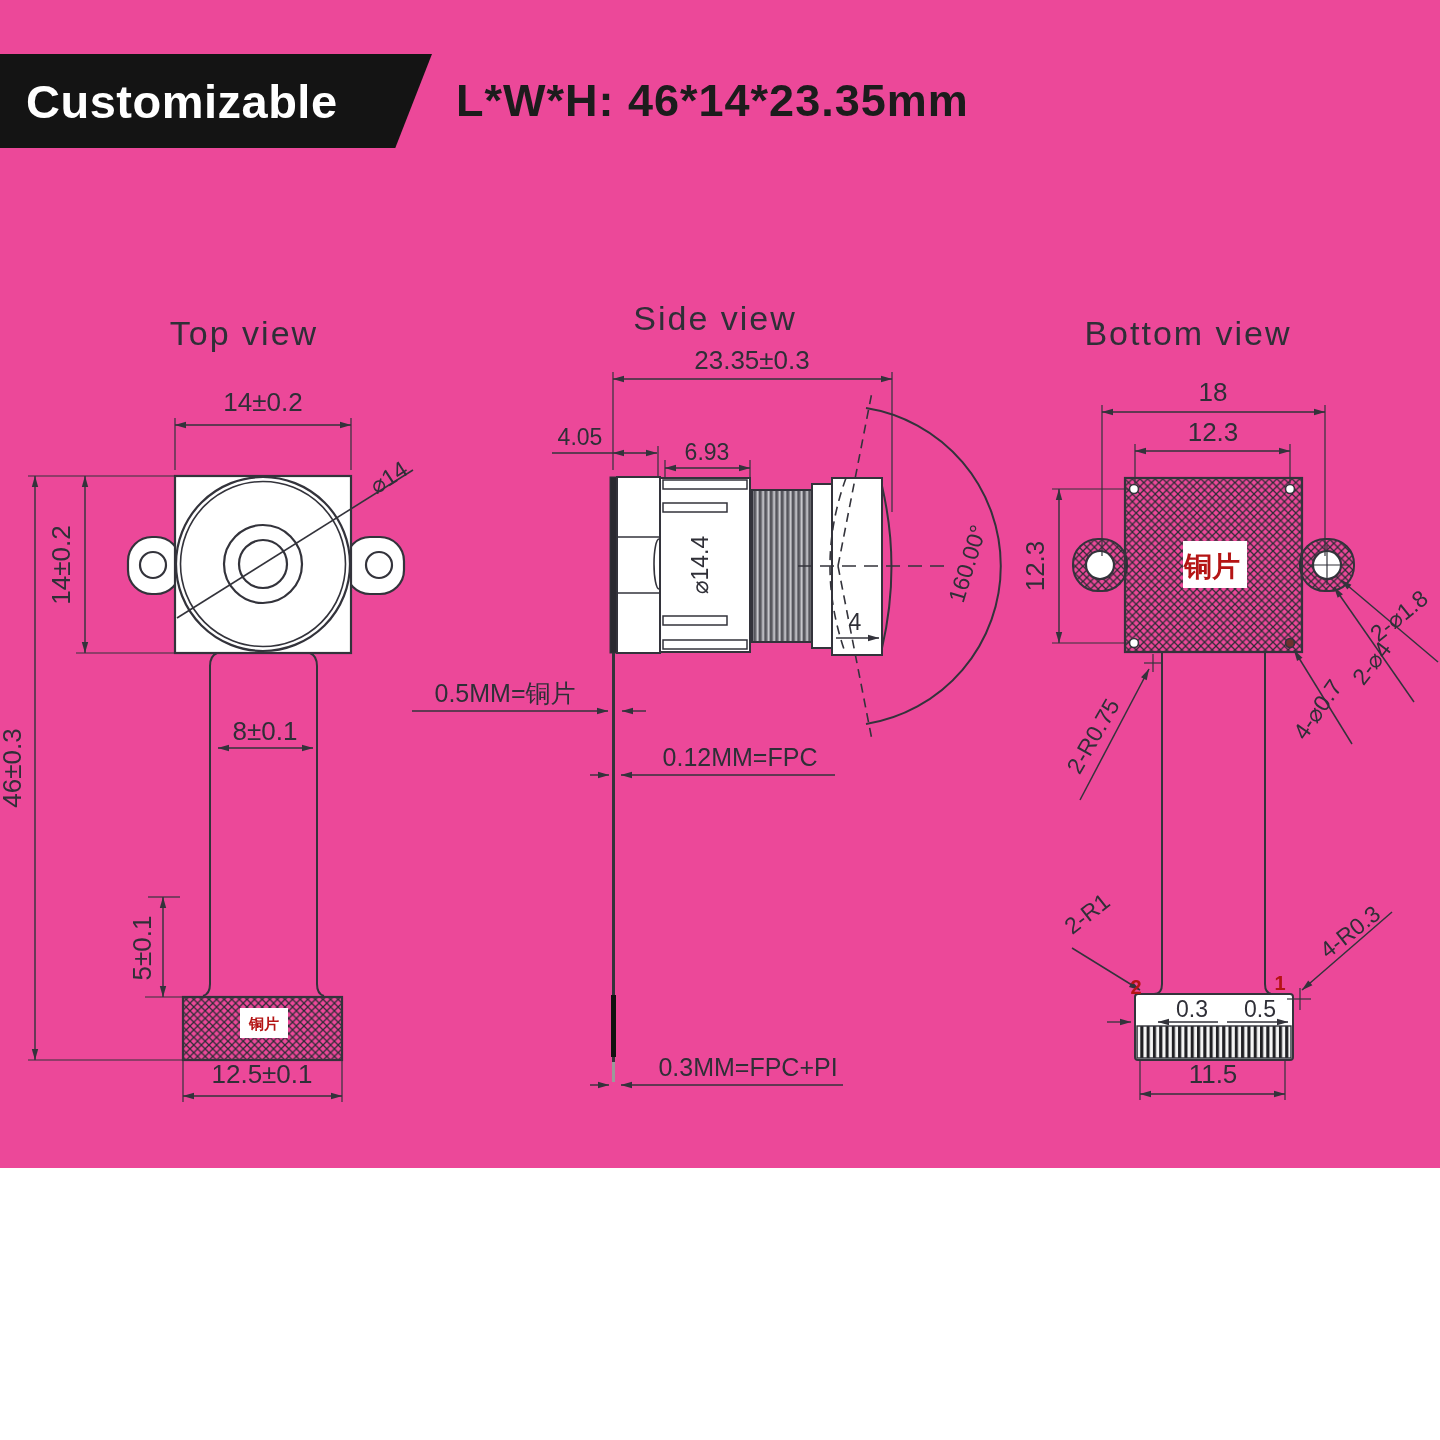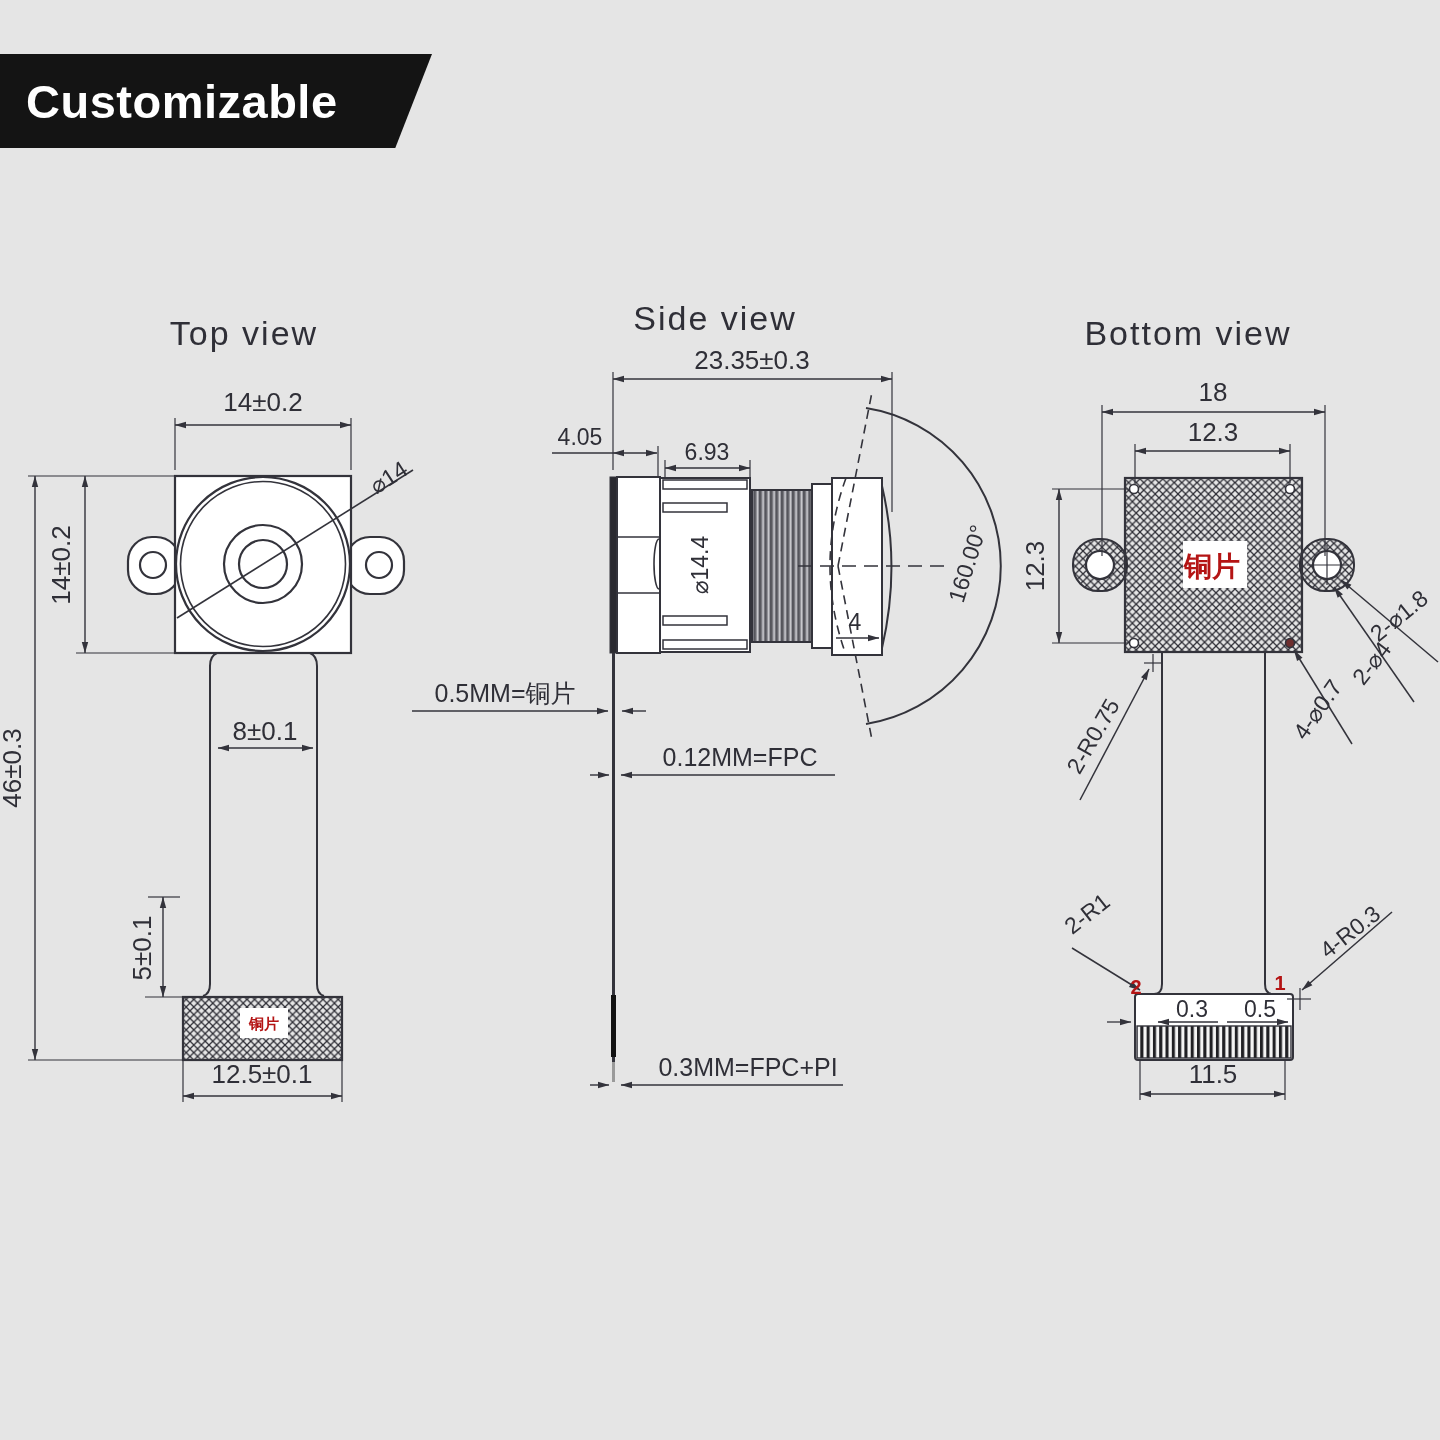--- a/index.html
+++ b/index.html
@@ -1,16 +1,16 @@
 <!DOCTYPE html>
 <html><head>
 <meta charset="utf-8">
 <style>
   html,body{margin:0;padding:0;background:#ffffff;}
-  .page{position:relative;width:1440px;height:1440px;background:#e5e5e5;overflow:hidden;
+  .page{position:relative;width:1440px;height:1168px;background:#ec4899;overflow:hidden;
         font-family:"Liberation Sans", sans-serif;}
   .banner-badge{position:absolute;left:0;top:54px;width:432px;height:94px;background:#141414;
         clip-path:polygon(0 0,100% 0,91.5% 100%,0 100%);
         display:flex;align-items:center;padding-left:26px;box-sizing:border-box;}
   .banner-badge span{color:#ffffff;font-size:47px;font-weight:700;letter-spacing:0.5px;}
   .banner-spec{position:absolute;left:456px;top:54px;height:94px;display:flex;align-items:center;
         font-size:45px;font-weight:600;color:#1c1c1c;letter-spacing:1px;}
   svg text{font-family:"Liberation Sans", sans-serif;fill:#2f2f37;}
   .vtitle{font-size:34px;letter-spacing:2px;}
   .dim{font-size:26px;}
@@ -20,20 +20,21 @@
   .redtxt{fill:#b41414;font-weight:700;}
 </style>
 </head>
 <body>
 
 <div class="page">
 
   <div class="banner-badge">
     <span>Customizable</span>
   </div>
+  <div class="banner-spec">L*W*H:  46*14*23.35mm</div>
 
   <svg width="1440" height="1440" viewBox="0 0 1440 1440">
     <defs>
       <marker id="ah" markerWidth="13" markerHeight="9" refX="11.5" refY="4" orient="auto-start-reverse" markerUnits="userSpaceOnUse">
         <path d="M0.5,0.8 L11.8,4 L0.5,7.2 Z" fill="#33333b"></path>
       </marker>
       <pattern id="hatch" width="7.6" height="7.6" patternUnits="userSpaceOnUse">
         <path d="M-1,8.6 L8.6,-1 M-1,-1 L8.6,8.6" stroke="#2c2c34" stroke-width="1.25" fill="none"></path>
       </pattern>
       <pattern id="thread" width="5.5" height="10" patternUnits="userSpaceOnUse">

